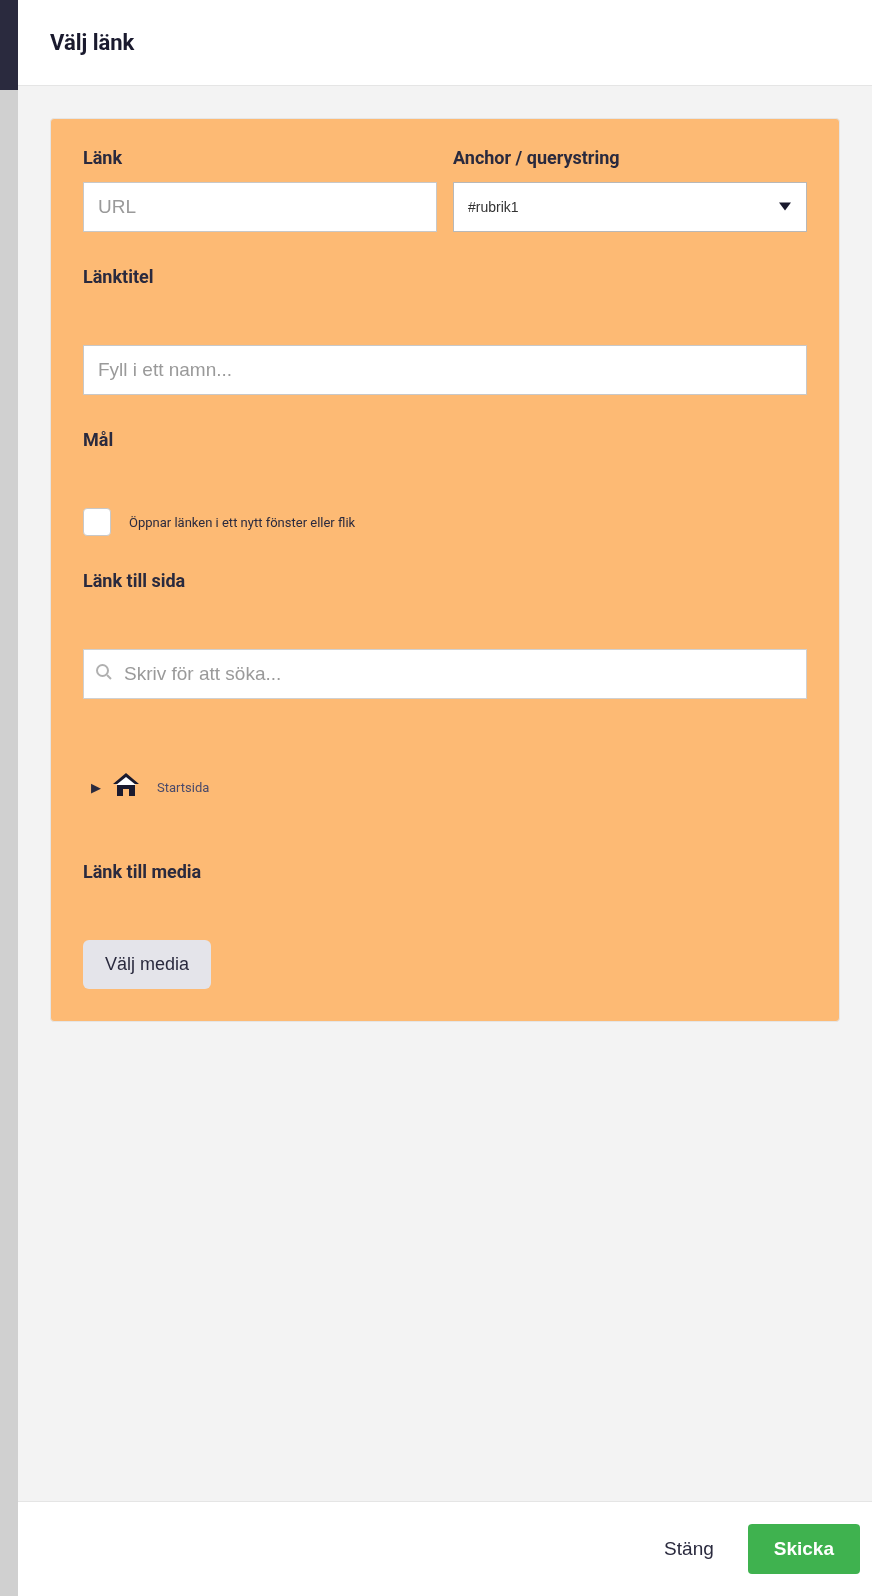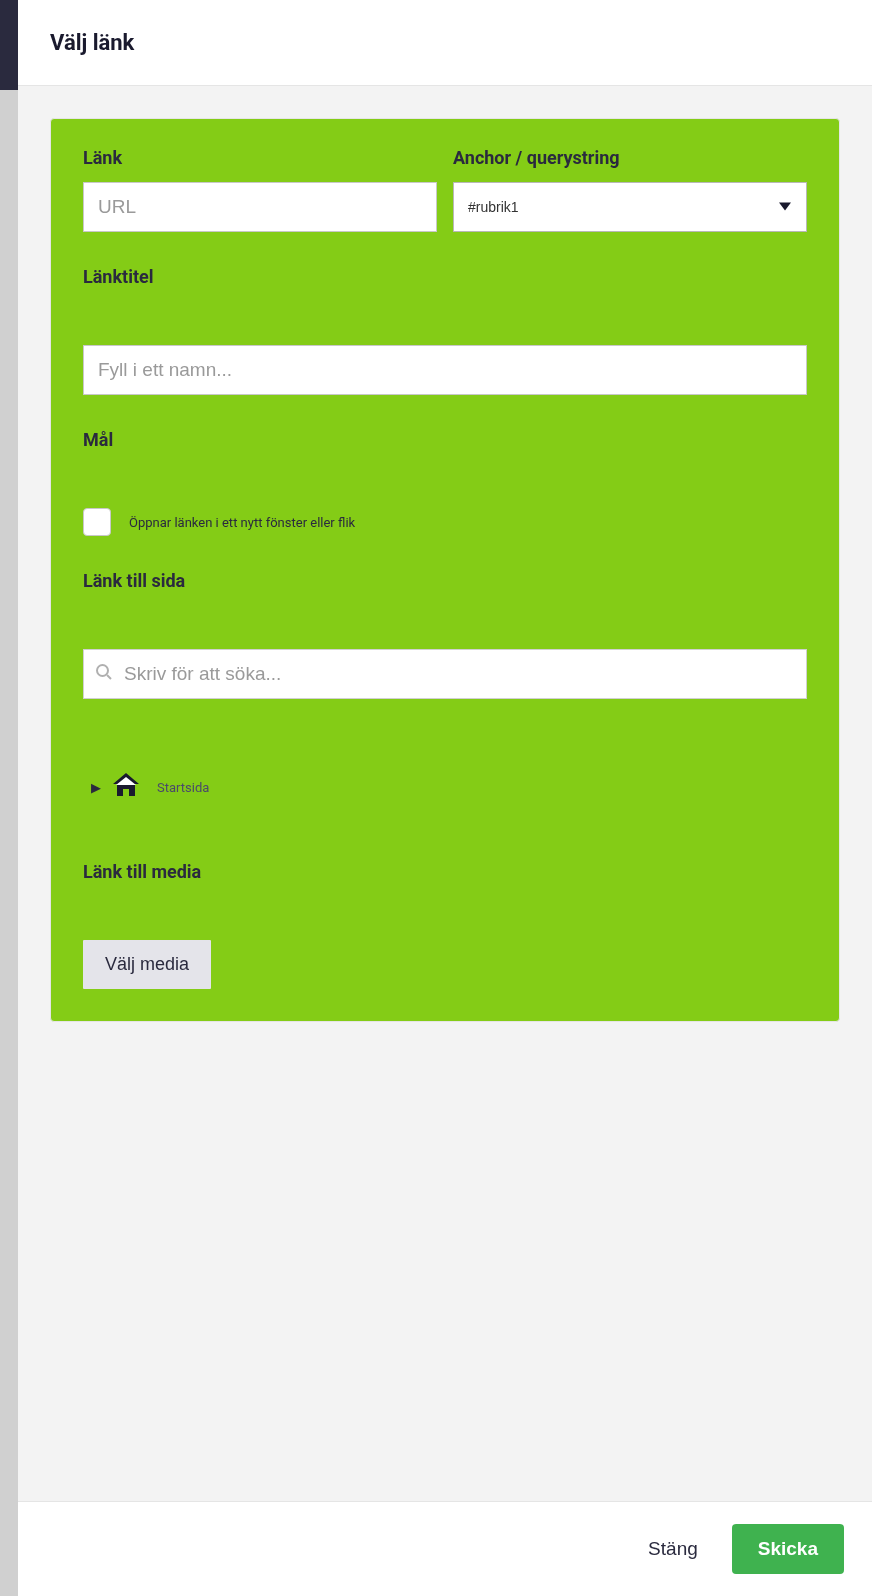--- a/index.html
+++ b/index.html
@@ -51,21 +51,21 @@
       font-size: 22px;
       font-weight: 700;
       color: #1a1a2e;
     }
     .modal-body {
       flex: 1;
       padding: 32px;
       overflow-y: auto;
     }
     .card {
-      background: #84cc16;
+      background: #fdba74;
       border: 1px solid #e5e5e5;
       border-radius: 4px;
       padding: 28px 32px 32px 32px;
     }
     .form-row {
       display: flex;
       gap: 16px;
       margin-bottom: 34px;
     }
     .form-group {
@@ -189,26 +189,26 @@
       color: #4a4a6a;
       margin-left: 6px;
     }
     .secondary-btn {
       background: #e4e4ea;
       border: none;
       padding: 14px 22px;
       font-size: 18px;
       color: #2a2a3e;
       cursor: pointer;
-      border-radius: 1px;
+      border-radius: 6px;
     }
     .modal-footer {
       background: #ffffff;
       border-top: 1px solid #e5e5e5;
-      padding: 22px 28px;
+      padding: 22px 12px;
       display: flex;
       justify-content: flex-end;
       align-items: center;
       gap: 28px;
     }
     .link-btn {
       background: none;
       border: none;
       font-size: 19px;
       color: #2a2a3e;

